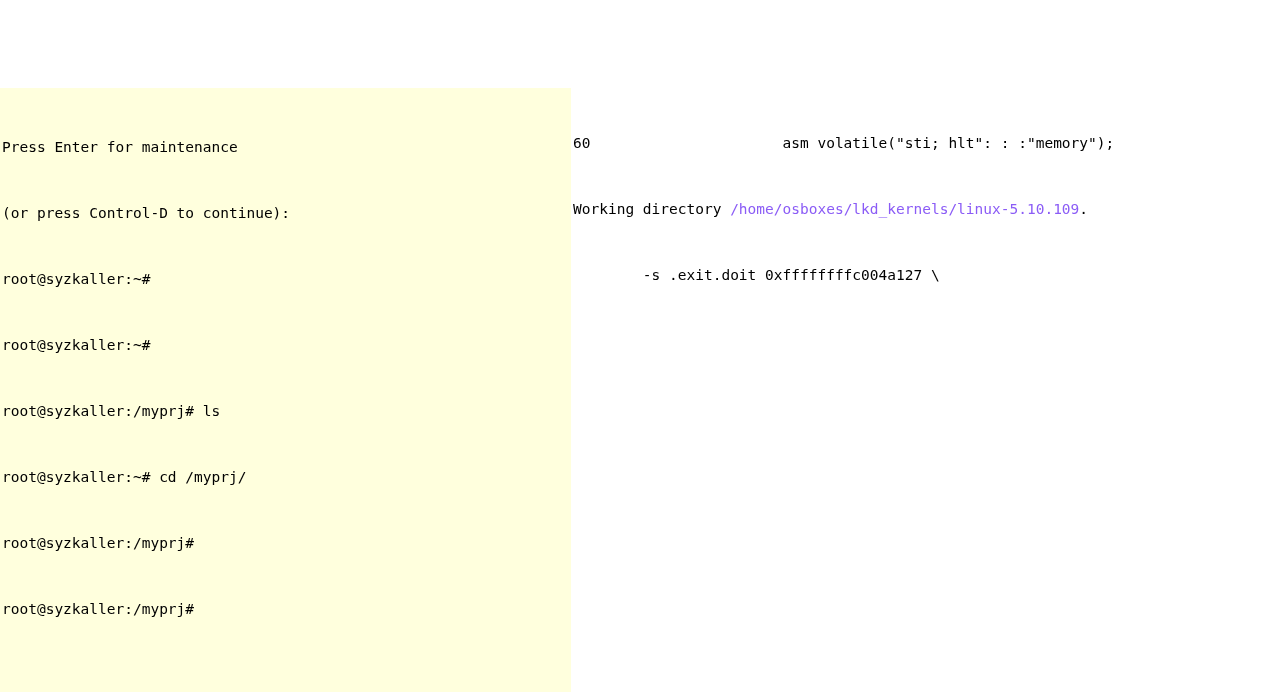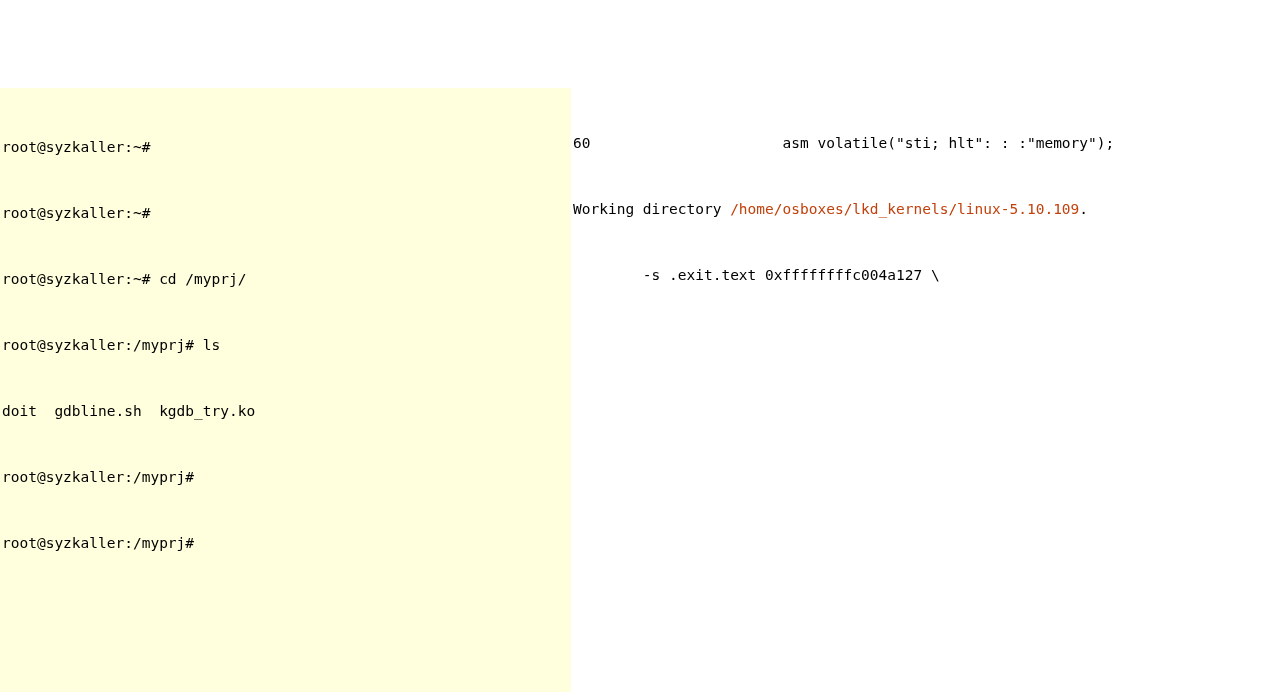--- a/index.html
+++ b/index.html
@@ -12,57 +12,58 @@
     width: 1268px;
     height: 692px;
     overflow: hidden;
     white-space: pre;
   }
   .container { display: flex; width: 1268px; height: 692px; }
   .left { width: 571px; height: 692px; display: flex; flex-direction: column; }
   .right { width: 697px; height: 692px; padding-left: 2px; }
   .left-cream { background: #ffffdd; padding: 4px 2px 0 2px; }
   .line { display: block; }
-  .green { color: #c2410c; text-align: center; }
+  .green { color: #8b5cf6; text-align: center; }
 </style>
 </head>
 <body>
 
 
 
 <div class="container">
 
   
   <div class="left">
     <div class="left-cream">
+      <span class="line">Press Enter for maintenance</span>
+      <span class="line">(or press Control-D to continue):</span>
       <span class="line">root@syzkaller:~#</span>
       <span class="line">root@syzkaller:~#</span>
+      <span class="line">root@syzkaller:/myprj# ls</span>
       <span class="line">root@syzkaller:~# cd /myprj/</span>
-      <span class="line">root@syzkaller:/myprj# ls</span>
-      <span class="line">doit  gdbline.sh  kgdb_try.ko</span>
       <span class="line">root@syzkaller:/myprj#</span>
       <span class="line">root@syzkaller:/myprj#</span>
       
       
       
       
       
       
       
       
     </div>
     
     
   </div>
 
   
   <div class="right">
     <span class="line">60                      asm volatile("sti; hlt": : :"memory");</span>
     <span class="line"><span>Working directory </span><span class="green">/home/osboxes/lkd_kernels/linux-5.10.109</span><span>.</span></span>
-    <span class="line">        -s .exit.text 0xffffffffc004a127 \</span>
+    <span class="line">        -s .exit.doit 0xffffffffc004a127 \</span>
     
     
     
     
     
     
     
     
     
     

